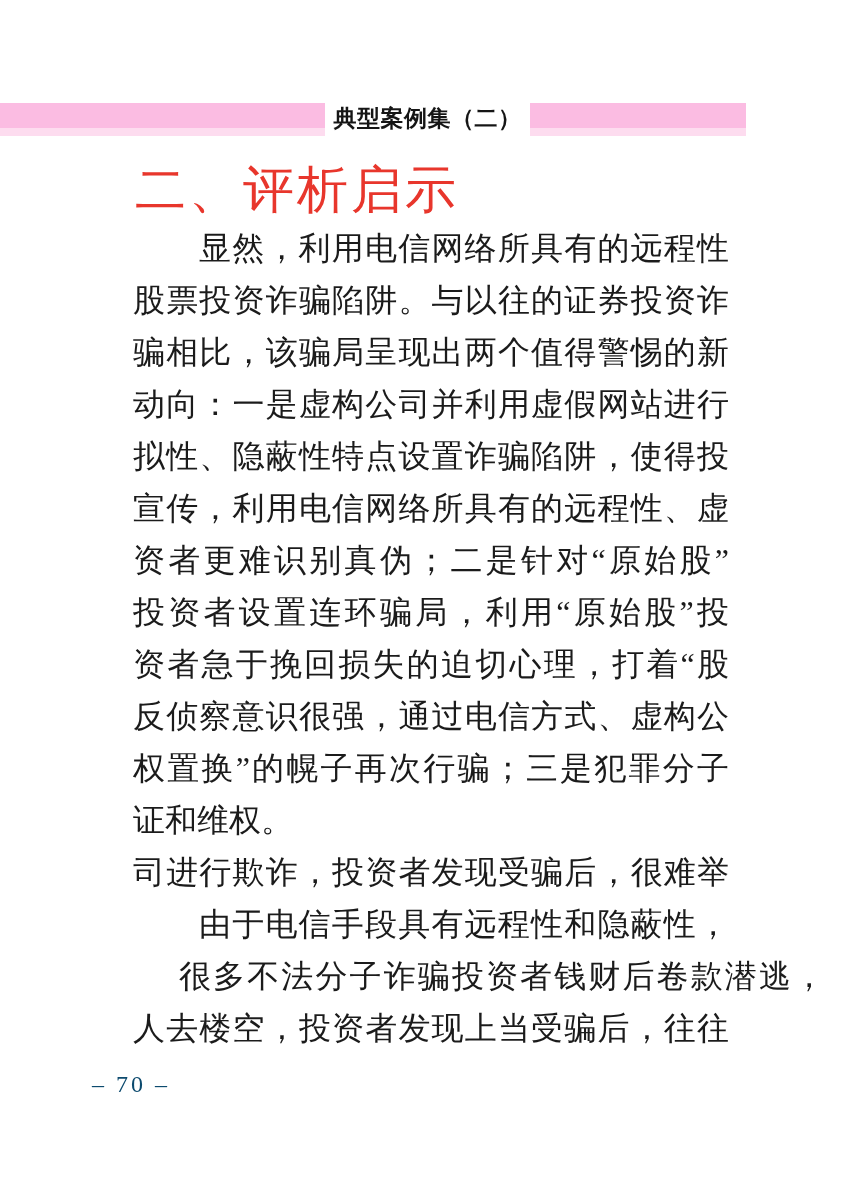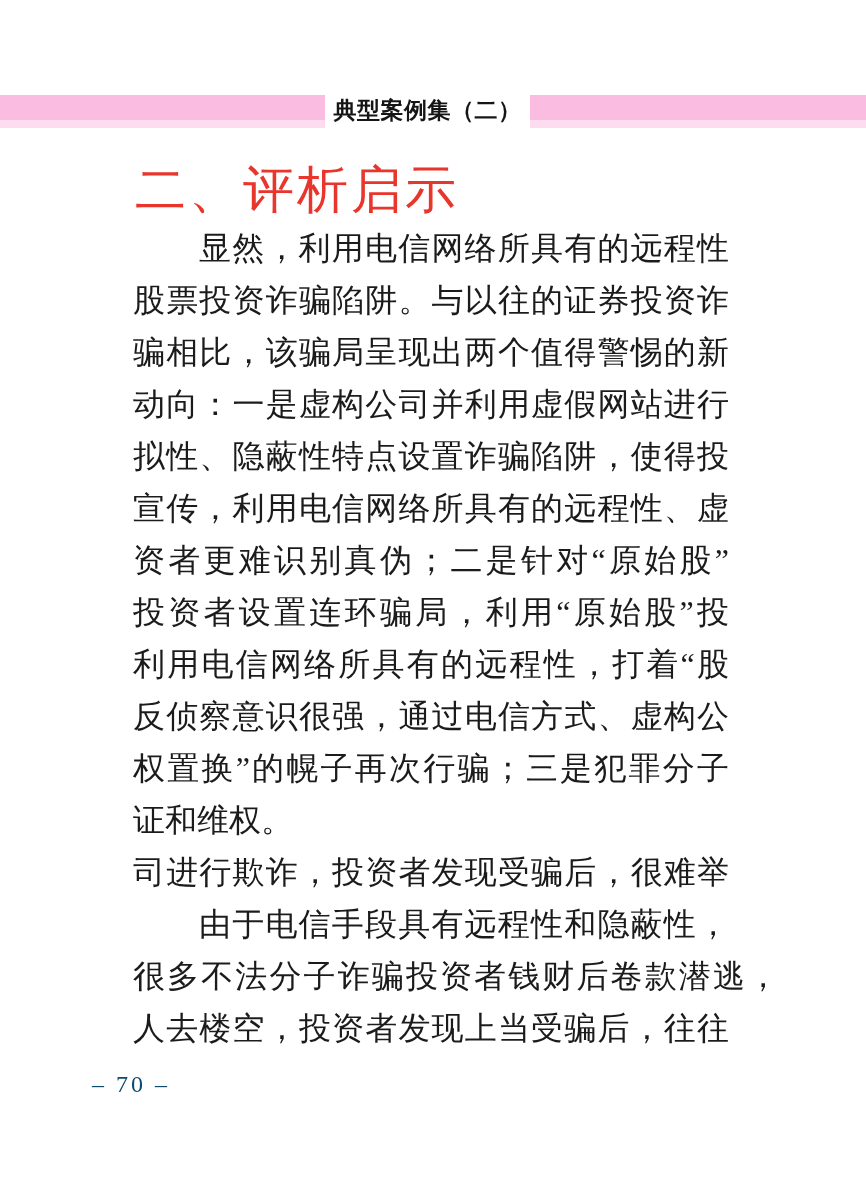--- a/index.html
+++ b/index.html
@@ -10,22 +10,22 @@
     height: 1189px;
     background: #ffffff;
     overflow: hidden;
     font-family: "Liberation Serif", "DejaVu Serif", serif;
     color: var(--text, #1a1a1a);
   }
 
   
   .running-header {
     position: absolute;
-    top: 95px; left: 0;
-    width: 866px; height: 34px;
+    top: 103px; left: 0;
+    width: 702px; height: 34px; padding-left: 44px;
   }
   .bar {
     position: absolute;
     top: 0; height: 25px;
     background: var(--bar-pink, #FBBCE2);
     border-bottom: 8px solid var(--bar-pink-light, #FDDCEF);
   }
   .bar-left  { left: 0; width: 325px; }
   .bar-right { left: 530px; right: 0; }
   .running-title {
@@ -75,21 +75,21 @@
   }
   .line::after {           
     content: "";
     display: inline-block;
     width: 100%;
     height: 0;
   }
   .line.indent { text-indent: 66px; }
   .line.short  { text-align: left; }
   .line.short::after { content: none; }
-  .line.hang   { width: 646px; }   
+  .line.hang   { width: 646px; margin-left: 46px; }   
 
   
   .page-number {
     position: absolute;
     left: 92px; top: 1068px;
     font-size: 24px;
     line-height: 32px;
     letter-spacing: 3px;
     color: #0c4a6e;
     white-space: nowrap;
@@ -111,21 +111,21 @@
   <div class="body-text">
     <div class="para">
       <div class="line indent">显然，利用电信网络所具有的远程性</div>
       <div class="line">股票投资诈骗陷阱。与以往的证券投资诈</div>
       <div class="line">骗相比，该骗局呈现出两个值得警惕的新</div>
       <div class="line">动向：一是虚构公司并利用虚假网站进行</div>
       <div class="line">拟性、隐蔽性特点设置诈骗陷阱，使得投</div>
       <div class="line">宣传，利用电信网络所具有的远程性、虚</div>
       <div class="line">资者更难识别真伪；二是针对“原始股”</div>
       <div class="line">投资者设置连环骗局，利用“原始股”投</div>
-      <div class="line">利用电信网络所具有的远程性，打着“股</div>
+      <div class="line">资者急于挽回损失的迫切心理，打着“股</div>
       <div class="line">反侦察意识很强，通过电信方式、虚构公</div>
       <div class="line">权置换”的幌子再次行骗；三是犯罪分子</div>
       <div class="line short">证和维权。</div>
       <div class="line">司进行欺诈，投资者发现受骗后，很难举</div>
     </div>
     <div class="para">
       <div class="line indent">由于电信手段具有远程性和隐蔽性，</div>
       <div class="line hang">很多不法分子诈骗投资者钱财后卷款潜逃，</div>
       <div class="line">人去楼空，投资者发现上当受骗后，往往</div>
     </div>

